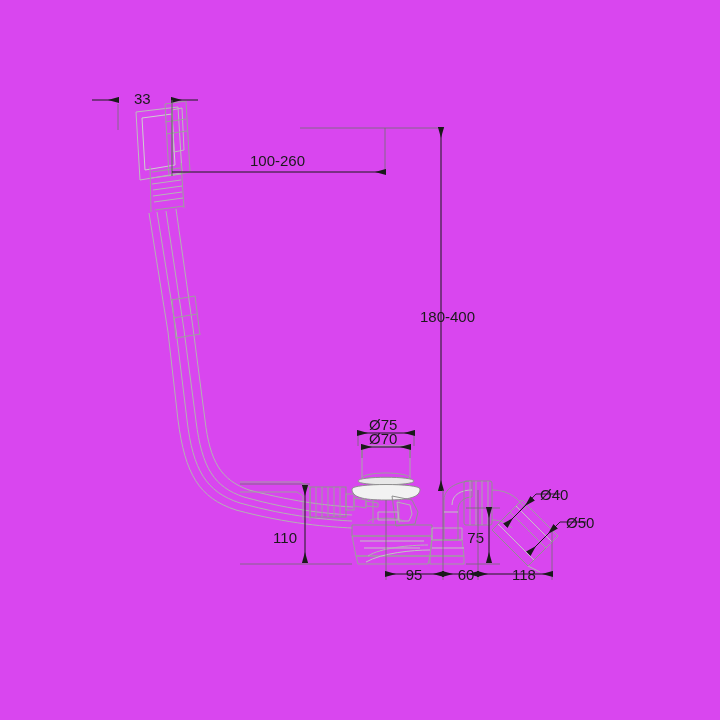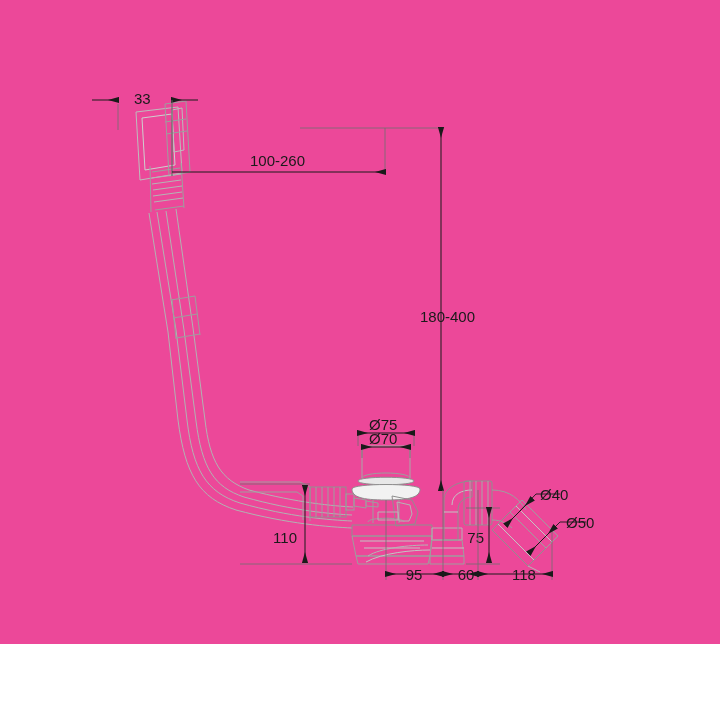--- a/index.html
+++ b/index.html
@@ -1,18 +1,18 @@
 <!DOCTYPE html>
 <html><head>
 <meta charset="utf-8">
 <style>
   html,body{margin:0;padding:0;background:#fff;}
   body{width:720px;height:720px;overflow:hidden;
        font-family:"Liberation Sans",sans-serif;}
-  #stage{position:relative;width:720px;height:644px;background:#ec4899;}
+  #stage{position:relative;width:720px;height:720px;background:#d946ef;}
   svg{position:absolute;left:0;top:0;width:720px;height:720px;}
   .dimtext{font-family:"Liberation Sans",sans-serif;font-size:15px;fill:#1a1a1a;}
 </style>
 </head>
 <body>
 
 <div id="stage">
 
 <svg viewBox="0 0 720 720" xmlns="http://www.w3.org/2000/svg">
 

